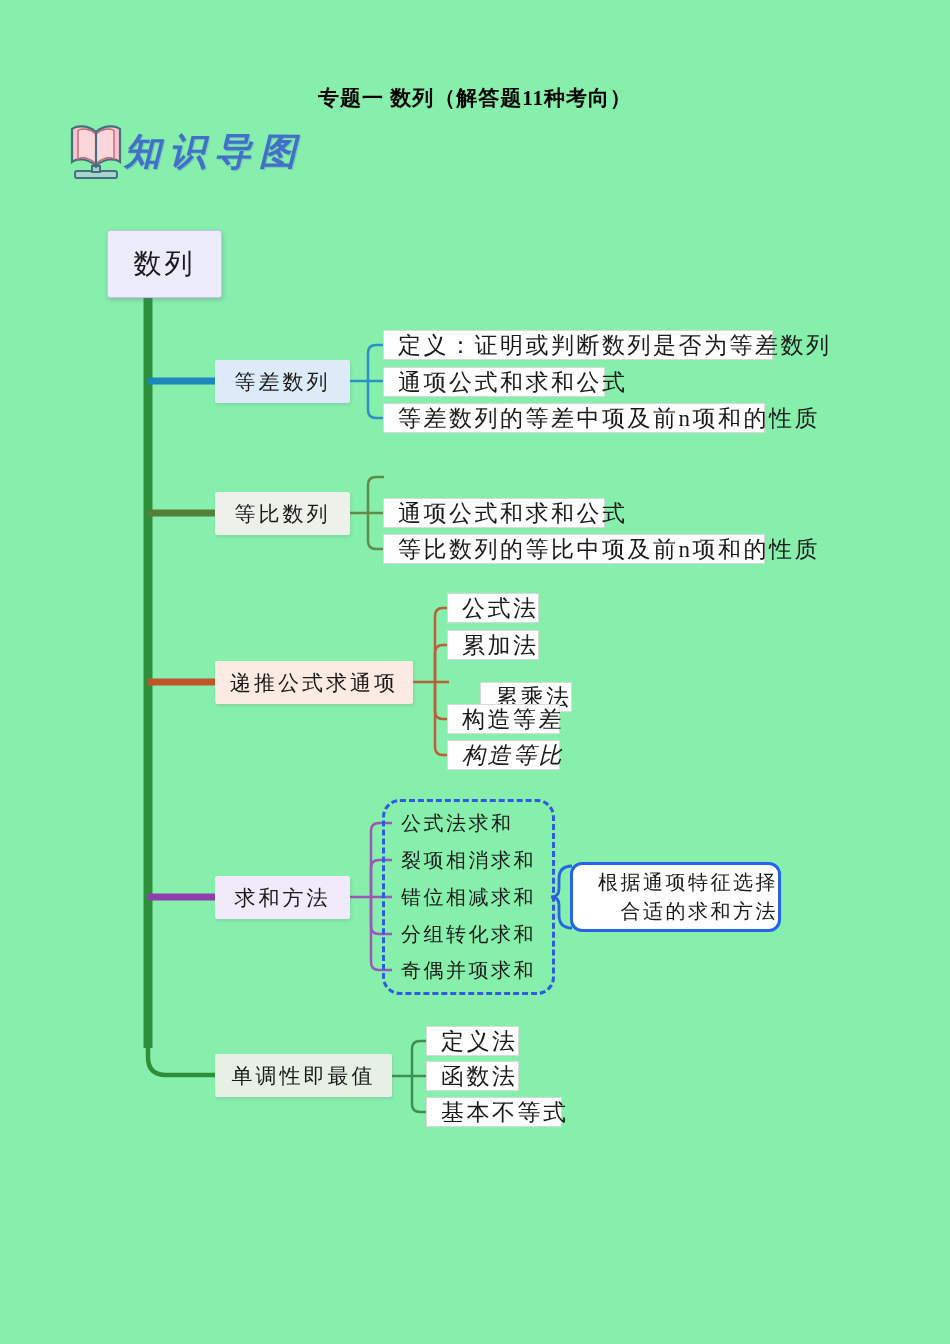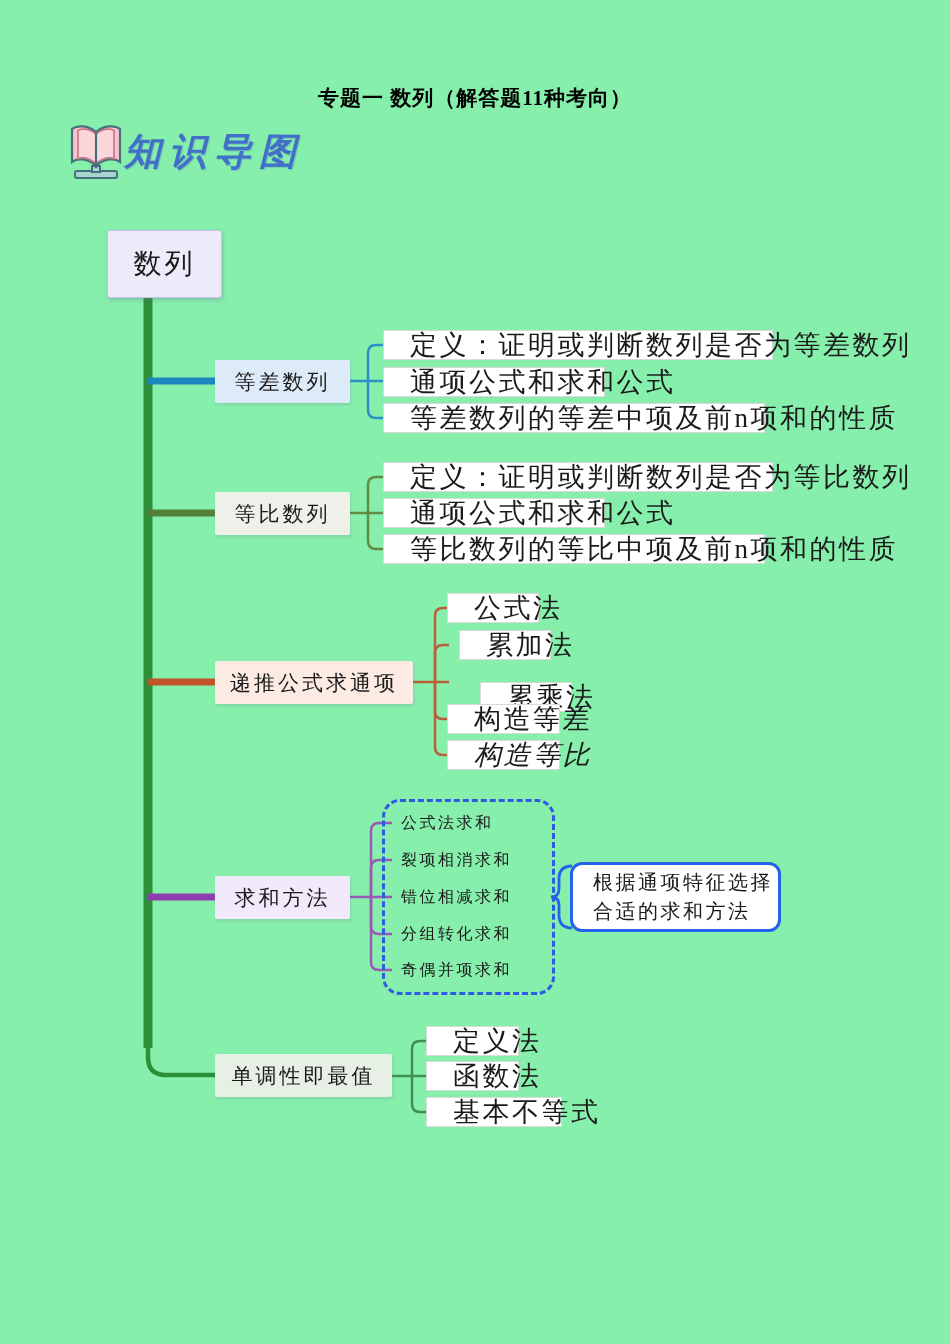--- a/index.html
+++ b/index.html
@@ -63,33 +63,33 @@
   .branch-node {
     height: 43px;
     font-size: 21px;
     border-radius: 2px;
     box-shadow: 1px 2px 3px rgba(120,120,150,.22);
   }
   .leaf-node {
     height: 30px;
     background: #ffffff;
     border: 1px solid #d9d9d9;
-    font-size: 27px;
+    font-size: 23px;
     justify-content: flex-start;
-    padding-left: 26px;
+    padding-left: 14px;
     letter-spacing: 2.5px;
     white-space: nowrap;
     z-index: 2;
   }
   .plain-item {
     position: absolute;
     z-index: 3;
     height: 30px;
     line-height: 30px;
-    font-size: 16px;
+    font-size: 20px;
     color: #1a1a1a;
     letter-spacing: 2.5px;
     white-space: nowrap;
     font-family: Liberation Serif, serif;
   }
   .dashed-group {
     position: absolute;
     left: 382px; top: 799px;
     width: 173px; height: 196px;
     border: 3px dashed #2e5be0;
@@ -106,20 +106,21 @@
     background: #ffffff;
     z-index: 2;
     display: flex;
     flex-direction: column;
     justify-content: center;
     padding-left: 20px;
     font-size: 20px;
     line-height: 29px;
     color: #1a1a1a;
     letter-spacing: 2.5px;
+    align-items: flex-end;
   }
 </style>
 </head>
 <body>
 
 <div class="page">
 
   <div class="doc-title">专题一 数列（解答题11种考向）</div>
 
   <div class="section-header">
@@ -186,26 +187,25 @@
   <div class="node branch-node" style="left:215px; top:360px; width:135px; background:#dcebf7;">等差数列</div>
   <div class="node branch-node" style="left:215px; top:492px; width:135px; background:#edf1ea;">等比数列</div>
   <div class="node branch-node" style="left:215px; top:661px; width:198px; background:#fcebe2;">递推公式求通项</div>
   <div class="node branch-node" style="left:215px; top:876px; width:135px; background:#f1eafa;">求和方法</div>
   <div class="node branch-node" style="left:215px; top:1054px; width:177px; background:#e7f0e4;">单调性即最值</div>
 
   <div class="node leaf-node" style="left:383px; top:330px; width:390px;">定义：证明或判断数列是否为等差数列</div>
   <div class="node leaf-node" style="left:383px; top:367px; width:222px;">通项公式和求和公式</div>
   <div class="node leaf-node" style="left:383px; top:403px; width:382px;">等差数列的等差中项及前n项和的性质</div>
 
-  <div class="node leaf-node" style="left:383px; top:462px; width:390px;">定义：证明或判断数列是否为等比数列</div>
   <div class="node leaf-node" style="left:383px; top:498px; width:222px;">通项公式和求和公式</div>
   <div class="node leaf-node" style="left:383px; top:534px; width:382px;">等比数列的等比中项及前n项和的性质</div>
 
   <div class="node leaf-node" style="left:447px; top:593px; width:92px;">公式法</div>
-  <div class="node leaf-node" style="left:447px; top:630px; width:92px;margin-left:12px;">累加法</div>
+  <div class="node leaf-node" style="left:447px; top:630px; width:92px;">累加法</div>
   <div class="node leaf-node" style="left:447px; top:682px; width:92px;margin-left:33px;">累乘法</div>
   <div class="node leaf-node" style="left:447px; top:704px; width:113px;">构造等差</div>
   <div class="node leaf-node" style="left:447px; top:740px; width:113px;font-style:italic;">构造等比</div>
 
   <div class="dashed-group"></div>
   <div class="plain-item" style="left:401px; top:808px;">公式法求和</div>
   <div class="plain-item" style="left:401px; top:845px;">裂项相消求和</div>
   <div class="plain-item" style="left:401px; top:882px;">错位相减求和</div>
   <div class="plain-item" style="left:401px; top:919px;">分组转化求和</div>
   <div class="plain-item" style="left:401px; top:955px;">奇偶并项求和</div>

